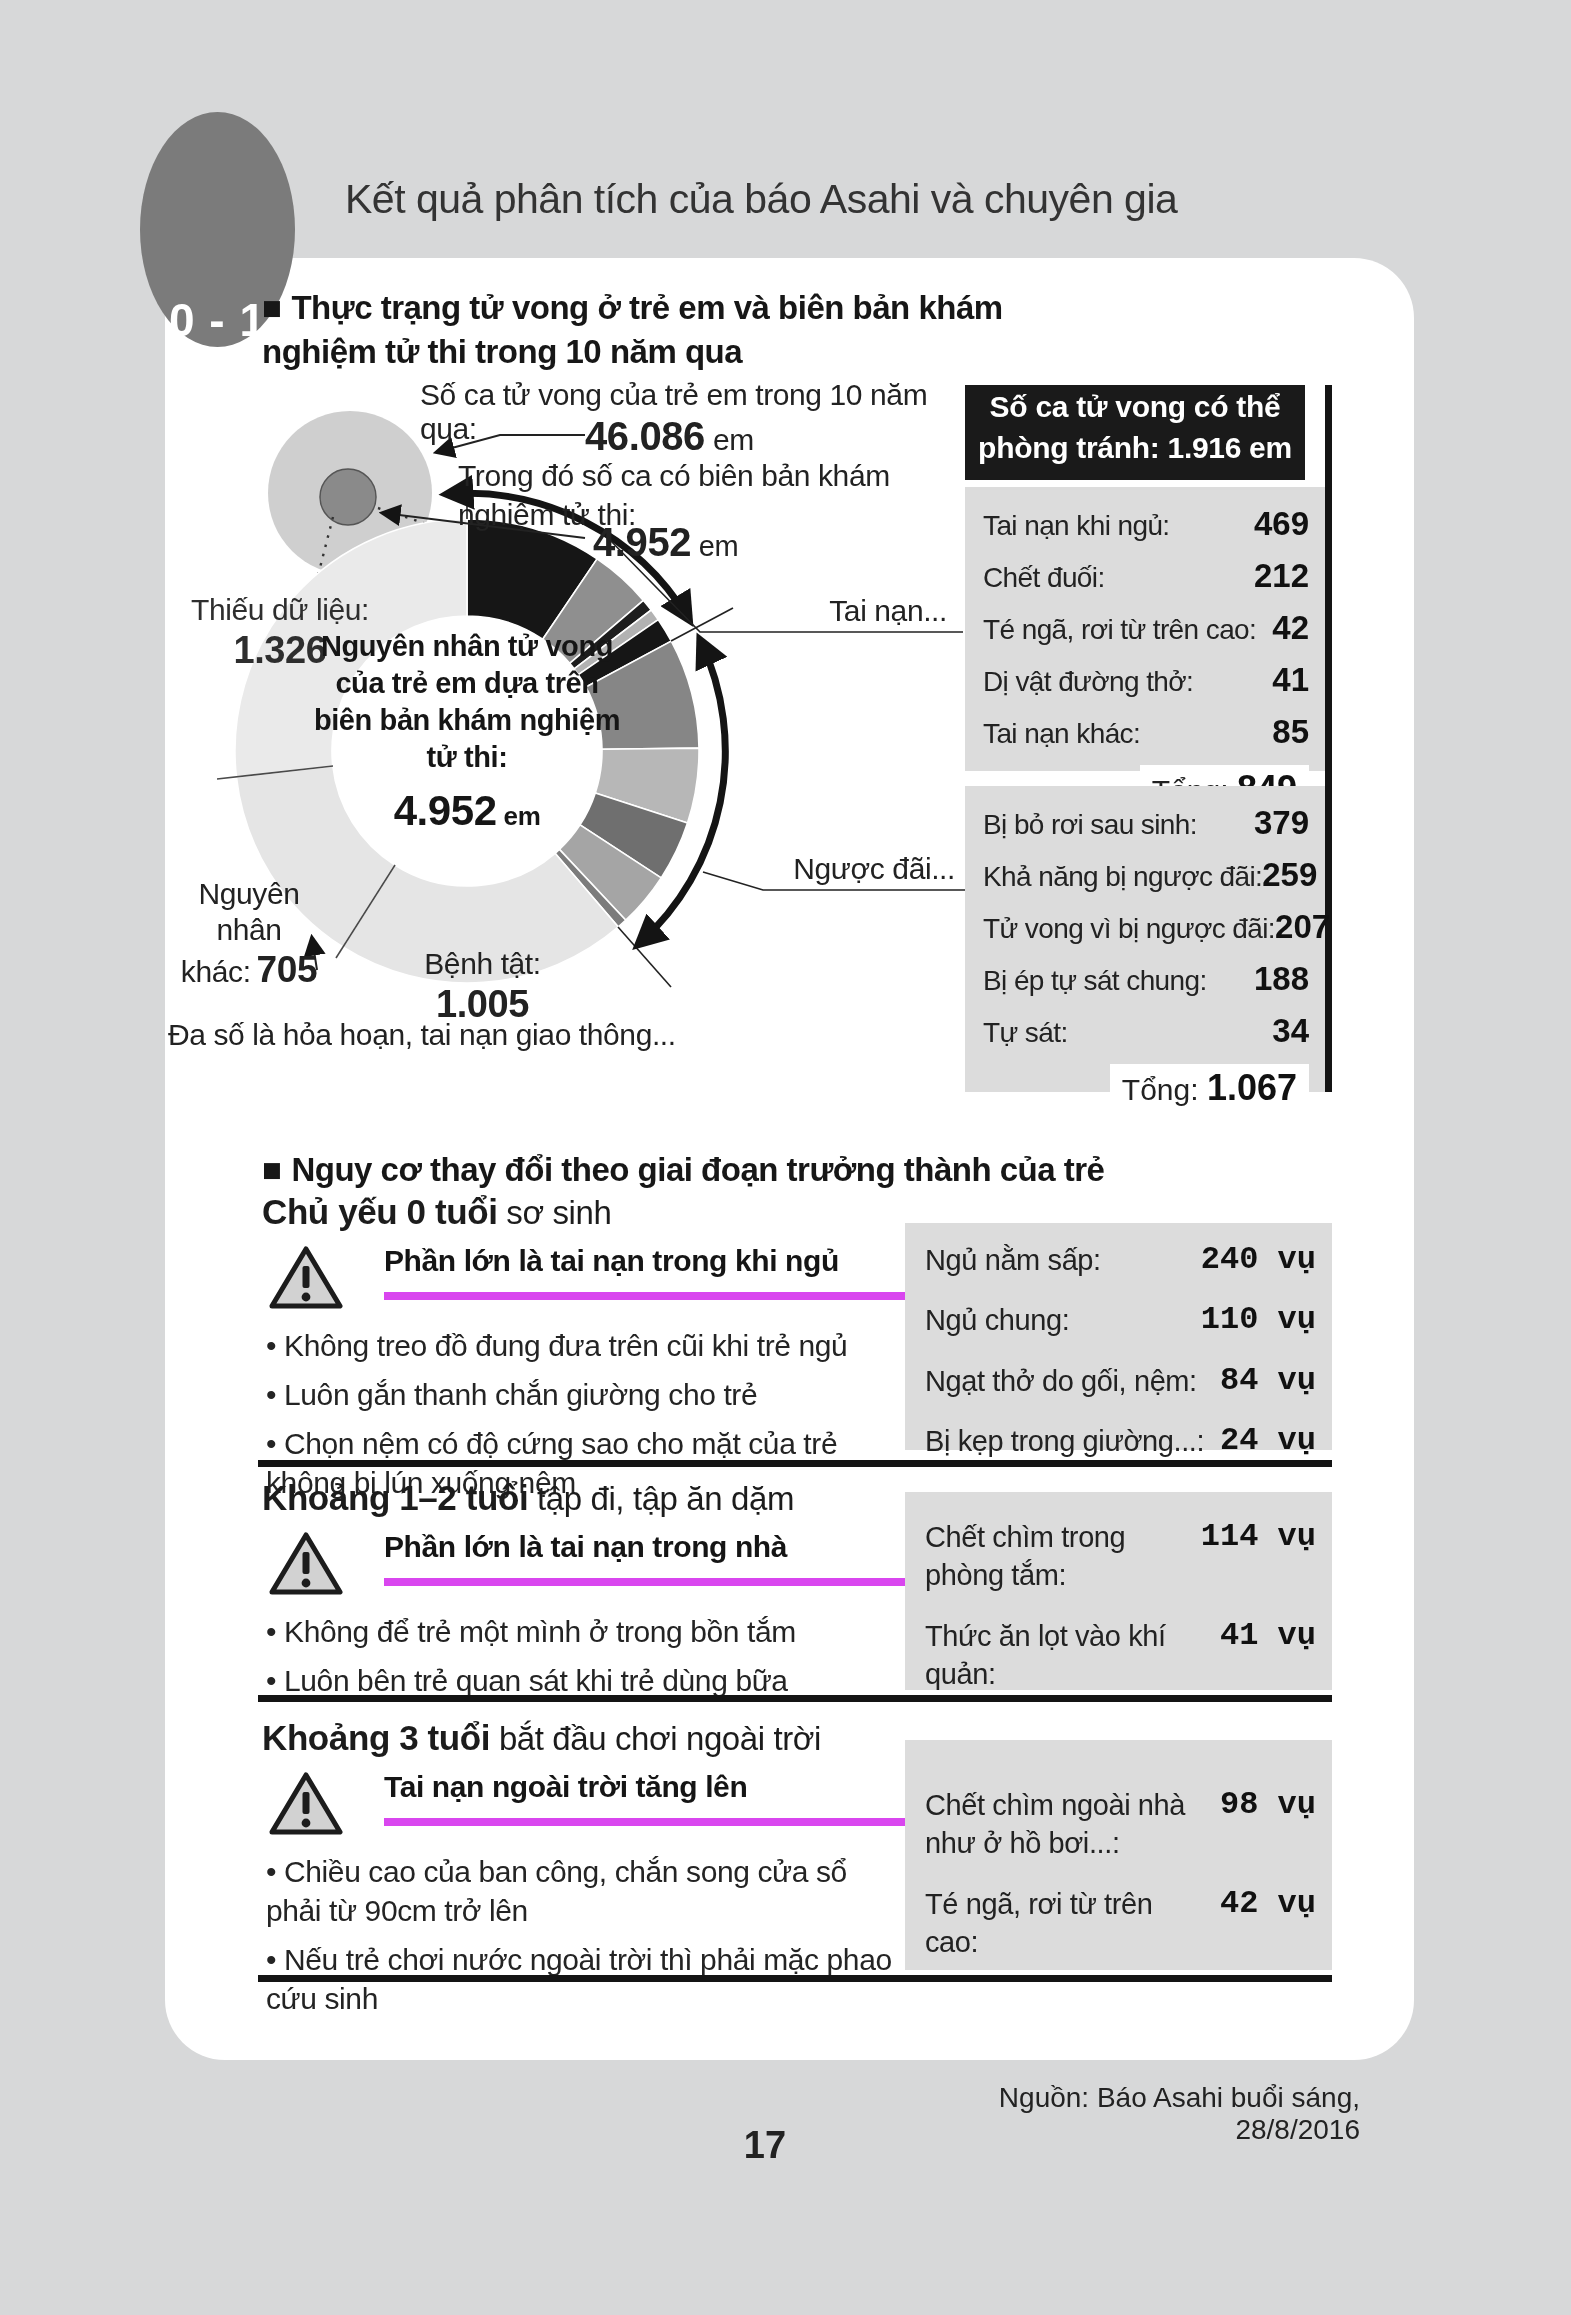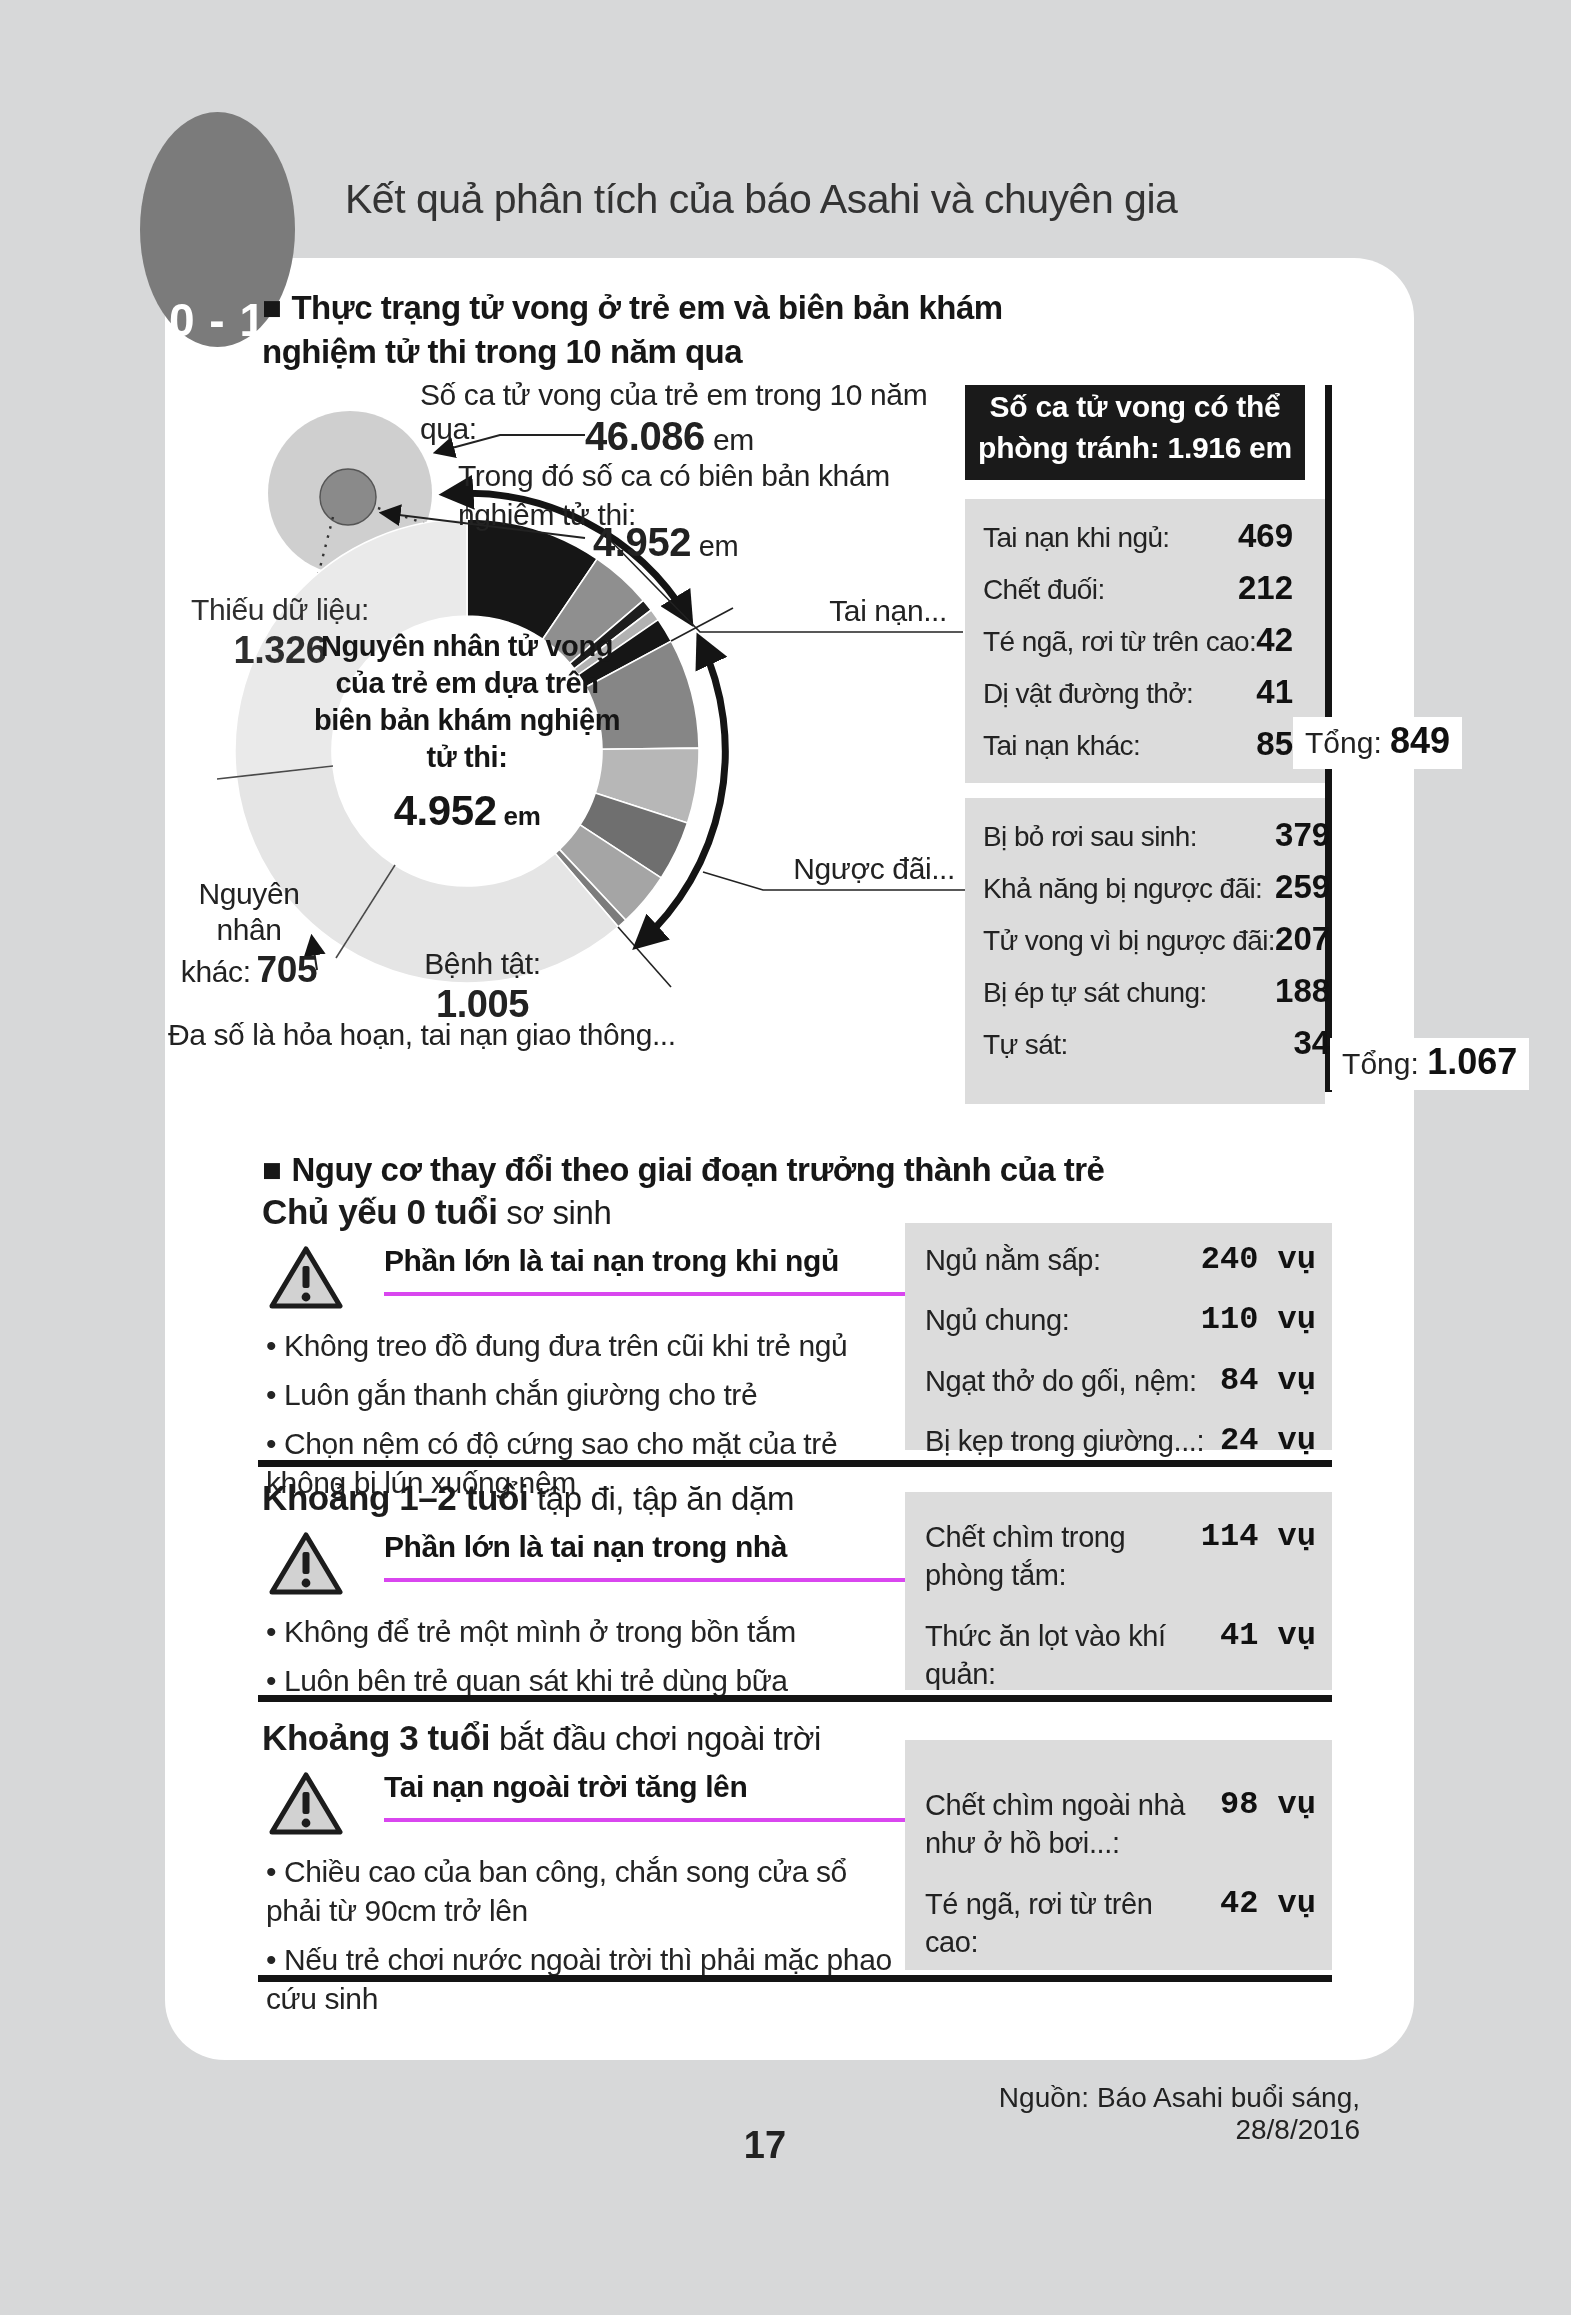--- a/index.html
+++ b/index.html
@@ -34,35 +34,35 @@
   #ov-disease{left:230px;top:576px;width:175px;text-align:center;font-size:30px;line-height:1.2;}
   #ov-disease .num{font-size:38px;}
   #ov-footnote{left:3px;top:648px;width:560px;font-size:30px;}
   #ov-accident{left:500px;top:224px;width:282px;text-align:right;font-size:30px;}
   #ov-abuse{left:500px;top:482px;width:290px;text-align:right;font-size:30px;}
   
   .prevent-title{position:absolute;left:965px;top:385px;width:340px;box-sizing:border-box;background:#1a1a1a;color:#fff;
     font-weight:bold;font-size:30px;line-height:1.35;text-align:center;padding:2px 12px 12px;letter-spacing:-0.3px;}
   .vrule{position:absolute;left:1325px;top:385px;width:7px;height:707px;background:#141414;}
   .gray-box{position:absolute;left:965px;width:360px;box-sizing:border-box;background:#dcdcdc;
-    padding:18px 16px 14px 18px;display:flex;flex-direction:row;margin-top:12px;}
+    padding:18px 16px 14px 18px;display:flex;flex-direction:column;}
   #accident-box{top:487px;height:284px;}
   #abuse-box{top:786px;height:306px;}
   .p-row{display:flex;justify-content:space-between;align-items:baseline;margin-bottom:14px;}
   .p-label{font-size:28px;letter-spacing:-0.6px;color:#222;white-space:nowrap;}
   .p-value{font-size:33px;font-weight:bold;color:#111;}
   .total-chip{background:#fff;align-self:flex-end;margin-top:auto;padding:3px 12px 7px;font-size:30px;color:#222;white-space:nowrap;}
   .total-chip b{font-size:36px;color:#111;}
   
   .stage{position:absolute;left:262px;width:645px;}
   .stage-title{font-size:33px;letter-spacing:-0.4px;color:#1c1c1c;margin-bottom:12px;}
   .stage-title b{font-size:35px;}
   .warning-row{display:flex;align-items:flex-start;}
   .tri{width:76px;height:68px;flex:0 0 auto;margin-left:6px;}
-  .warn-wrap{margin-left:40px;flex:1 1 auto;border-bottom:4px solid #d946ef;padding-bottom:14px;min-width:515px;}
+  .warn-wrap{margin-left:40px;flex:1 1 auto;border-bottom:8px solid #d946ef;padding-bottom:14px;min-width:515px;}
   .warn-text{font-weight:bold;font-size:30px;letter-spacing:-0.4px;color:#151515;}
   .bullets{margin-top:14px;}
   .bullet{margin:0 0 10px 4px;font-size:30px;line-height:1.3;letter-spacing:-0.4px;color:#242424;width:640px;}
   .stage-table{position:absolute;left:905px;width:427px;box-sizing:border-box;background:#dcdcdc;padding:16px 16px 10px 20px;}
   .t-row{display:flex;justify-content:space-between;margin-bottom:22px;}
   .t-label{font-size:29px;letter-spacing:-0.4px;color:#222;line-height:1.32;max-width:280px;}
   .t-value{font-size:32px;font-weight:bold;white-space:nowrap;color:#111;font-family:Liberation Mono, monospace;}
   .hrule{position:absolute;left:258px;width:1074px;height:7px;background:#141414;}
   
   .source{position:absolute;left:900px;top:2082px;width:460px;text-align:right;font-size:28px;color:#222;}

